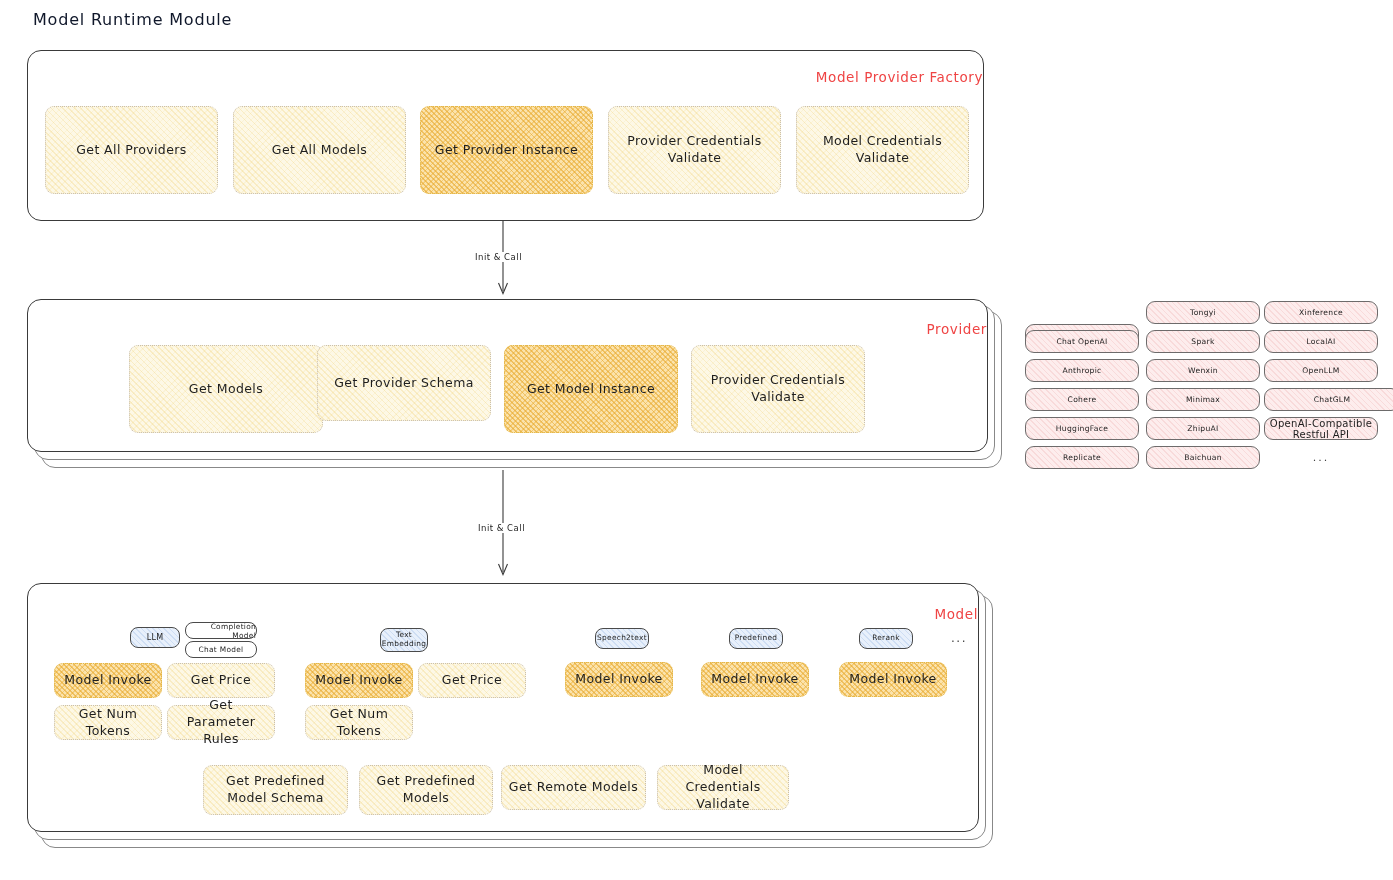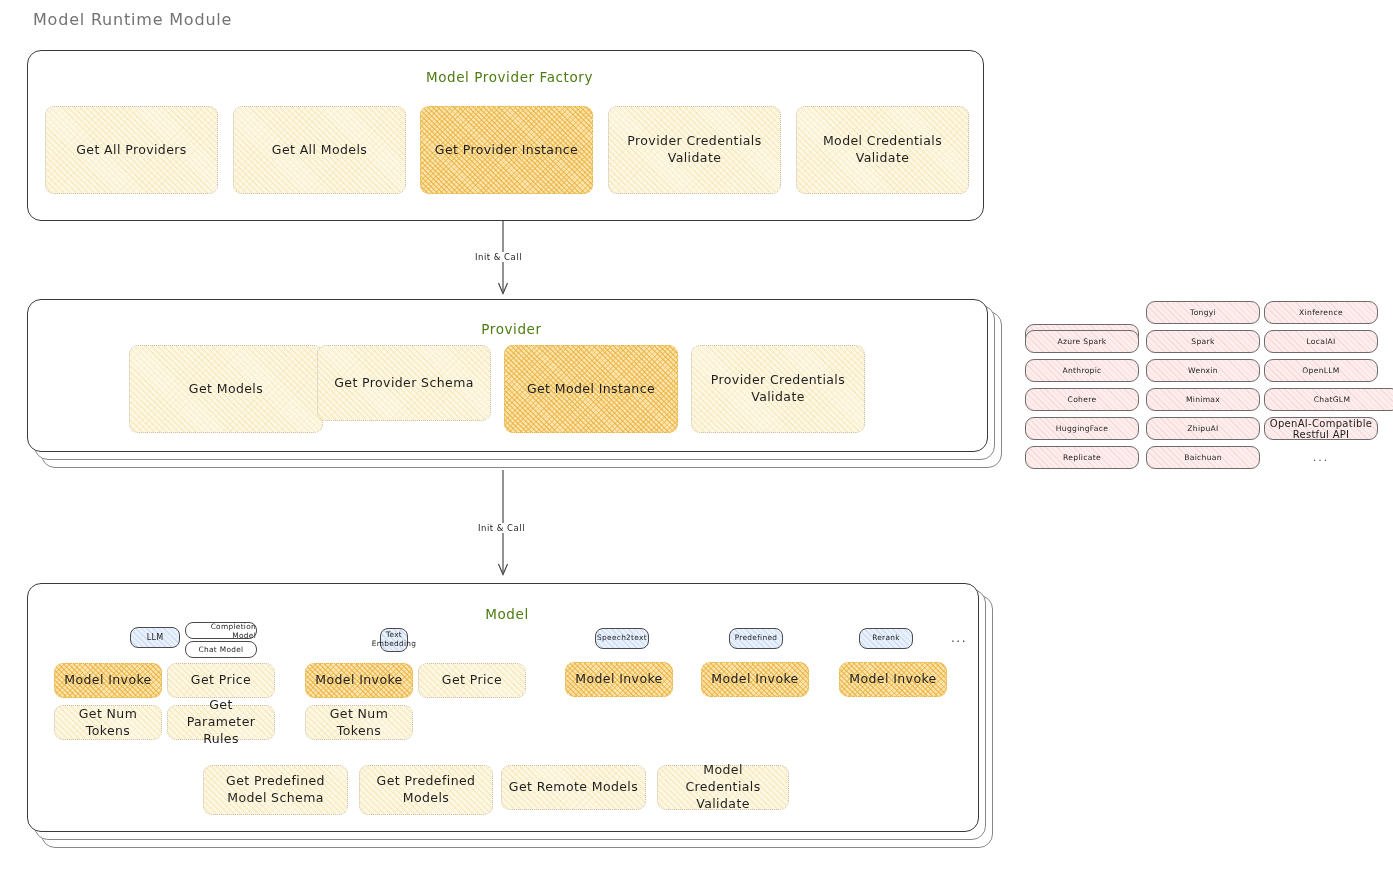--- a/index.html
+++ b/index.html
@@ -20,39 +20,39 @@
   .hand {
     font-family: "DejaVu Sans", sans-serif;
     letter-spacing: 0.4px;
   }
 
   #page-title {
     position: absolute;
     left: 33px;
     top: 10px;
     font-size: 16px;
-    color: #737373;
+    color: #0f172a;
     letter-spacing: 0.8px;
   }
 
   
   .container {
     position: absolute;
     border: 1.4px solid #3a3a3a;
     border-radius: 14px;
     background: #ffffff;
     box-sizing: border-box;
   }
   .container-title {
     position: absolute;
     left: 8px;
     right: 0;
-    text-align: center;
+    text-align: right;
     font-size: 13.5px;
-    color: #4d7c0f;
+    color: #ef4444;
     letter-spacing: 0.6px;
   }
 
   
   .stack-layer {
     position: absolute;
     border: 1.2px solid #888;
     border-radius: 14px;
     background: #ffffff;
     box-sizing: border-box;
@@ -193,21 +193,21 @@
 <div class="container" style="left:27px; top:299px; width:961px; height:153px;">
   <div class="container-title hand" style="top:21px;">Provider</div>
 </div>
 
 <div class="mbox hand" style="left:129px; top:345px; width:194px; height:88px;">Get Models</div>
 <div class="mbox hand" style="left:317px; top:345px; width:174px; height:76px;">Get Provider Schema</div>
 <div class="mbox hl hand" style="left:504px; top:345px; width:174px; height:88px;">Get Model Instance</div>
 <div class="mbox hand" style="left:691px; top:345px; width:174px; height:88px;">Provider Credentials Validate</div>
 
 <div class="chip hand" style="left:1025px; top:301px; width:114px; height:23px;margin-top:23px;">OpenAI</div>
-<div class="chip hand" style="left:1025px; top:330px; width:114px; height:23px;">Azure Spark</div>
+<div class="chip hand" style="left:1025px; top:330px; width:114px; height:23px;">Chat OpenAI</div>
 <div class="chip hand" style="left:1025px; top:359px; width:114px; height:23px;">Anthropic</div>
 <div class="chip hand" style="left:1025px; top:388px; width:114px; height:23px;">Cohere</div>
 <div class="chip hand" style="left:1025px; top:417px; width:114px; height:23px;">HuggingFace</div>
 <div class="chip hand" style="left:1025px; top:446px; width:114px; height:23px;">Replicate</div>
 
 <div class="chip hand" style="left:1146px; top:301px; width:114px; height:23px;">Tongyi</div>
 <div class="chip hand" style="left:1146px; top:330px; width:114px; height:23px;">Spark</div>
 <div class="chip hand" style="left:1146px; top:359px; width:114px; height:23px;">Wenxin</div>
 <div class="chip hand" style="left:1146px; top:388px; width:114px; height:23px;">Minimax</div>
 <div class="chip hand" style="left:1146px; top:417px; width:114px; height:23px;">ZhipuAI</div>
@@ -234,21 +234,21 @@
 
 <div class="badge-blue hand" style="left:130px; top:627px; width:50px; height:21px;">LLM</div>
 <div class="badge-white hand" style="left:185px; top:622px; width:72px; height:17px; font-size:7.4px;">Completion Model</div>
 <div class="badge-white hand" style="left:185px; top:641px; width:72px; height:17px; font-size:7.4px;">Chat Model</div>
 
 <div class="mbox hl hand" style="left:54px; top:663px; width:108px; height:35px;">Model Invoke</div>
 <div class="mbox hand" style="left:167px; top:663px; width:108px; height:35px;">Get Price</div>
 <div class="mbox hand" style="left:54px; top:705px; width:108px; height:35px;">Get Num Tokens</div>
 <div class="mbox hand" style="left:167px; top:705px; width:108px; height:35px;">Get Parameter Rules</div>
 
-<div class="badge-blue hand" style="left:380px; top:628px; width:28px; height:24px; font-size:7.4px; padding:4px 3px;">Text Embedding</div>
+<div class="badge-blue hand" style="left:380px; top:628px; width:48px; height:24px; font-size:7.4px; padding:4px 3px;">Text Embedding</div>
 
 <div class="mbox hl hand" style="left:305px; top:663px; width:108px; height:35px;">Model Invoke</div>
 <div class="mbox hand" style="left:418px; top:663px; width:108px; height:35px;">Get Price</div>
 <div class="mbox hand" style="left:305px; top:705px; width:108px; height:35px;">Get Num Tokens</div>
 
 <div class="badge-blue hand" style="left:595px; top:628px; width:54px; height:21px; font-size:7.4px;">Speech2text</div>
 <div class="mbox hl hand" style="left:565px; top:662px; width:108px; height:35px;">Model Invoke</div>
 
 <div class="badge-blue hand" style="left:729px; top:628px; width:54px; height:21px; font-size:7.4px;">Predefined</div>
 <div class="mbox hl hand" style="left:701px; top:662px; width:108px; height:35px;">Model Invoke</div>

